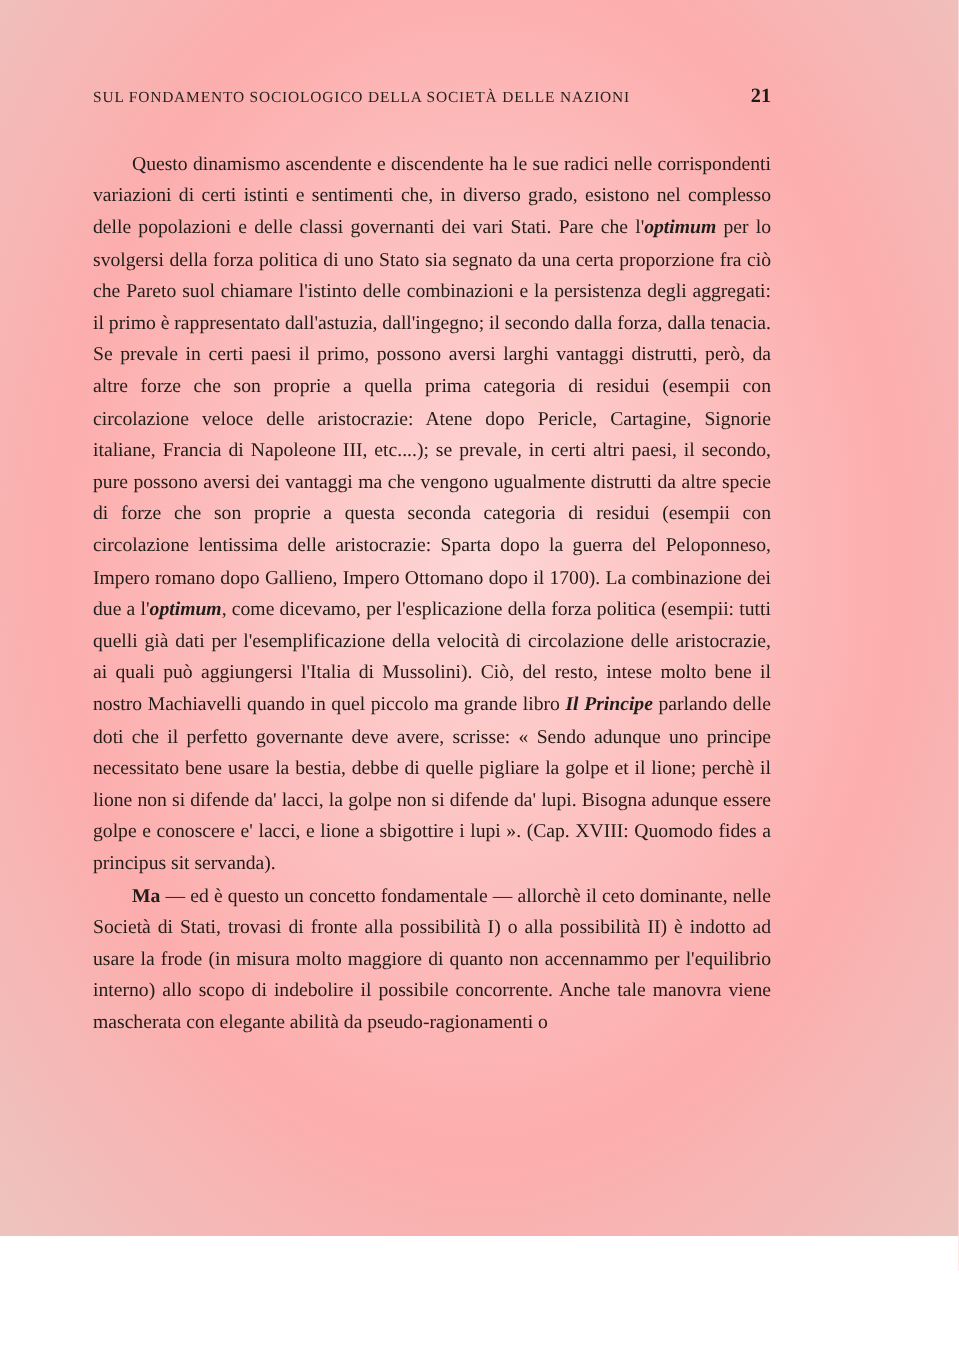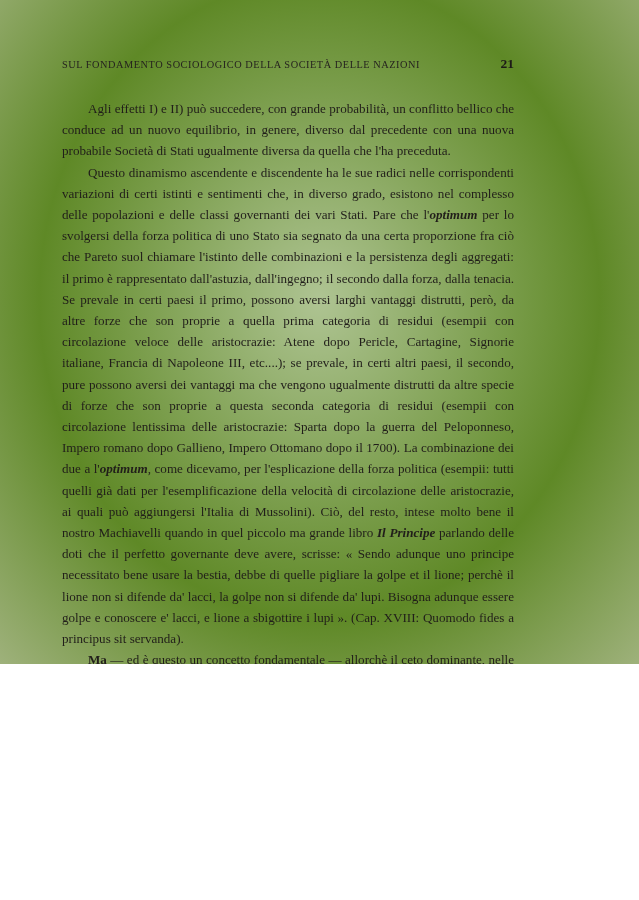--- a/index.html
+++ b/index.html
@@ -9,22 +9,22 @@
   }
   body {
     width: 639px;
     height: 900px;
     font-family: "Liberation Serif", serif;
     color: #1a1a1a;
   }
   .page {
     position: relative;
     width: 639px;
-    height: 664px;
-    background: #4d7c0f;
+    height: 824px;
+    background: #fca5a5;
     overflow: hidden;
   }
   
   .page::before {
     content: "";
     position: absolute;
     inset: 0;
     background:
       radial-gradient(ellipse at 50% 45%, rgba(255,255,255,0.55) 0%, rgba(250,248,243,0.1) 62%, rgba(225,221,212,0.55) 100%);
     pointer-events: none;
@@ -85,21 +85,20 @@
 
 <div class="page">
   <div class="sheet">
 
     <div class="header">
       <div class="running-head">Sul fondamento sociologico della Società delle Nazioni</div>
       <div class="page-number">21</div>
     </div>
 
     <div class="body-text">
-      <p class="indent">Agli effetti I) e II) può succedere, con grande probabilità, un conflitto bellico che conduce ad un nuovo equilibrio, in genere, diverso dal precedente con una nuova probabile Società di Stati ugualmente diversa da quella che l'ha preceduta.</p>
 
       <p class="indent"><span>Questo dinamismo ascendente e discendente ha le sue radici nelle corrispondenti variazioni di certi istinti e sentimenti che, in diverso grado, esistono nel complesso delle popolazioni e delle classi governanti dei vari Stati. Pare che l'<i class="it">optimum</i> per lo svolgersi della forza politica di uno Stato sia segnato da una certa proporzione fra ciò che Pareto suol chiamare l'istinto delle combinazioni e la persistenza degli aggregati: il primo è rappresentato dall'astuzia, dall'ingegno; il secondo dalla forza, dalla tenacia. Se prevale in certi paesi il primo, possono aversi larghi vantaggi distrutti, però, da altre forze che son proprie a quella prima categoria di residui (esempii con circolazione veloce delle aristocrazie: Atene dopo Pericle, Cartagine, Signorie italiane, Francia di Napoleone III, etc....); se prevale, in certi altri paesi, il secondo, pure possono aversi dei vantaggi ma che vengono ugualmente distrutti da altre specie di forze che son proprie a questa seconda categoria di residui (esempii con circolazione lentissima delle aristocrazie: Sparta dopo la guerra del Peloponneso, Impero romano dopo Gallieno, Impero Ottomano dopo il 1700). La combinazione dei due a l'<i class="it">optimum</i>, come dicevamo, per l'esplicazione della forza politica (esempii: tutti quelli già dati per l'esemplificazione della velocità di circolazione delle aristocrazie, ai quali può aggiungersi l'Italia di Mussolini). Ciò, del resto, intese molto bene il nostro Machiavelli quando in quel piccolo ma grande libro <i class="it">Il Principe</i> parlando delle doti che il perfetto governante deve avere, scrisse: « Sendo adunque uno principe necessitato bene usare la bestia, debbe di quelle pigliare la golpe et il lione; perchè il lione non si difende da' lacci, la golpe non si difende da' lupi. Bisogna adunque essere golpe e conoscere e' lacci, e lione a sbigottire i lupi ». (Cap. XVIII: Quomodo fides a principus sit servanda).</span></p>
 
       <p class="indent"><span class="bold-lead">Ma</span><span> — ed è questo un concetto fondamentale — allorchè il ceto dominante, nelle Società di Stati, trovasi di fronte alla possibilità I) o alla possibilità II) è indotto ad usare la frode (in misura molto maggiore di quanto non accennammo per l'equilibrio interno) allo scopo di indebolire il possibile concorrente. Anche tale manovra viene mascherata con elegante abilità da pseudo-ragionamenti o</span></p>
     </div>
 
   </div>
 </div>
 
 </body></html>

